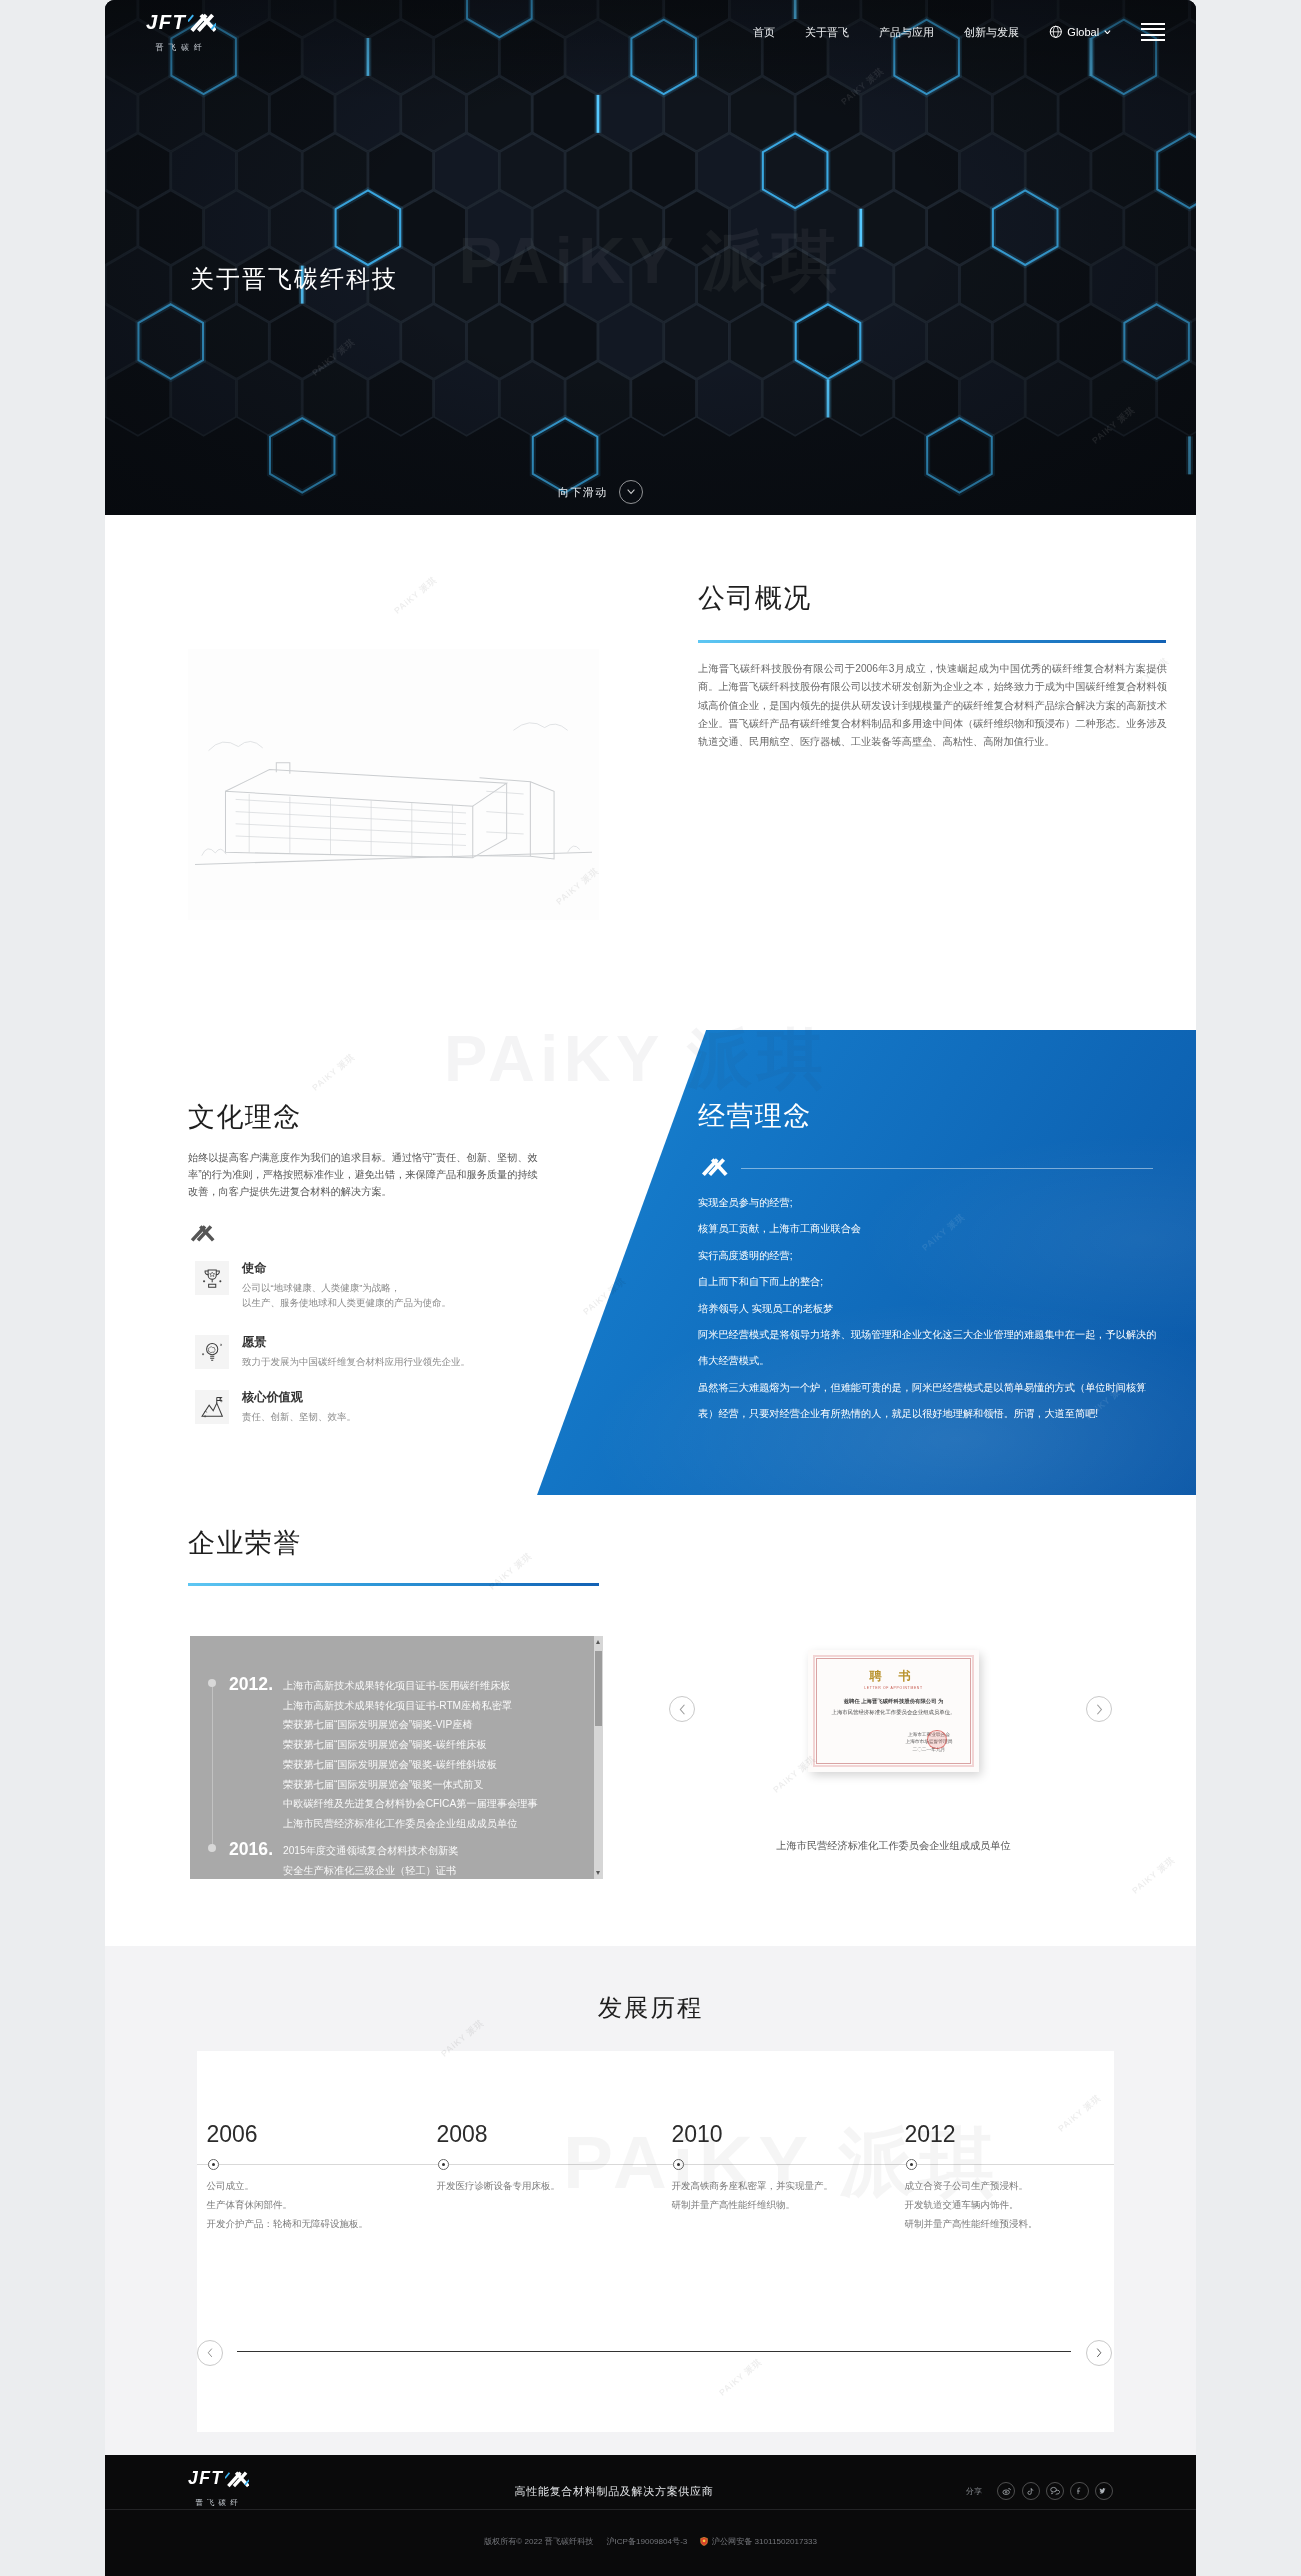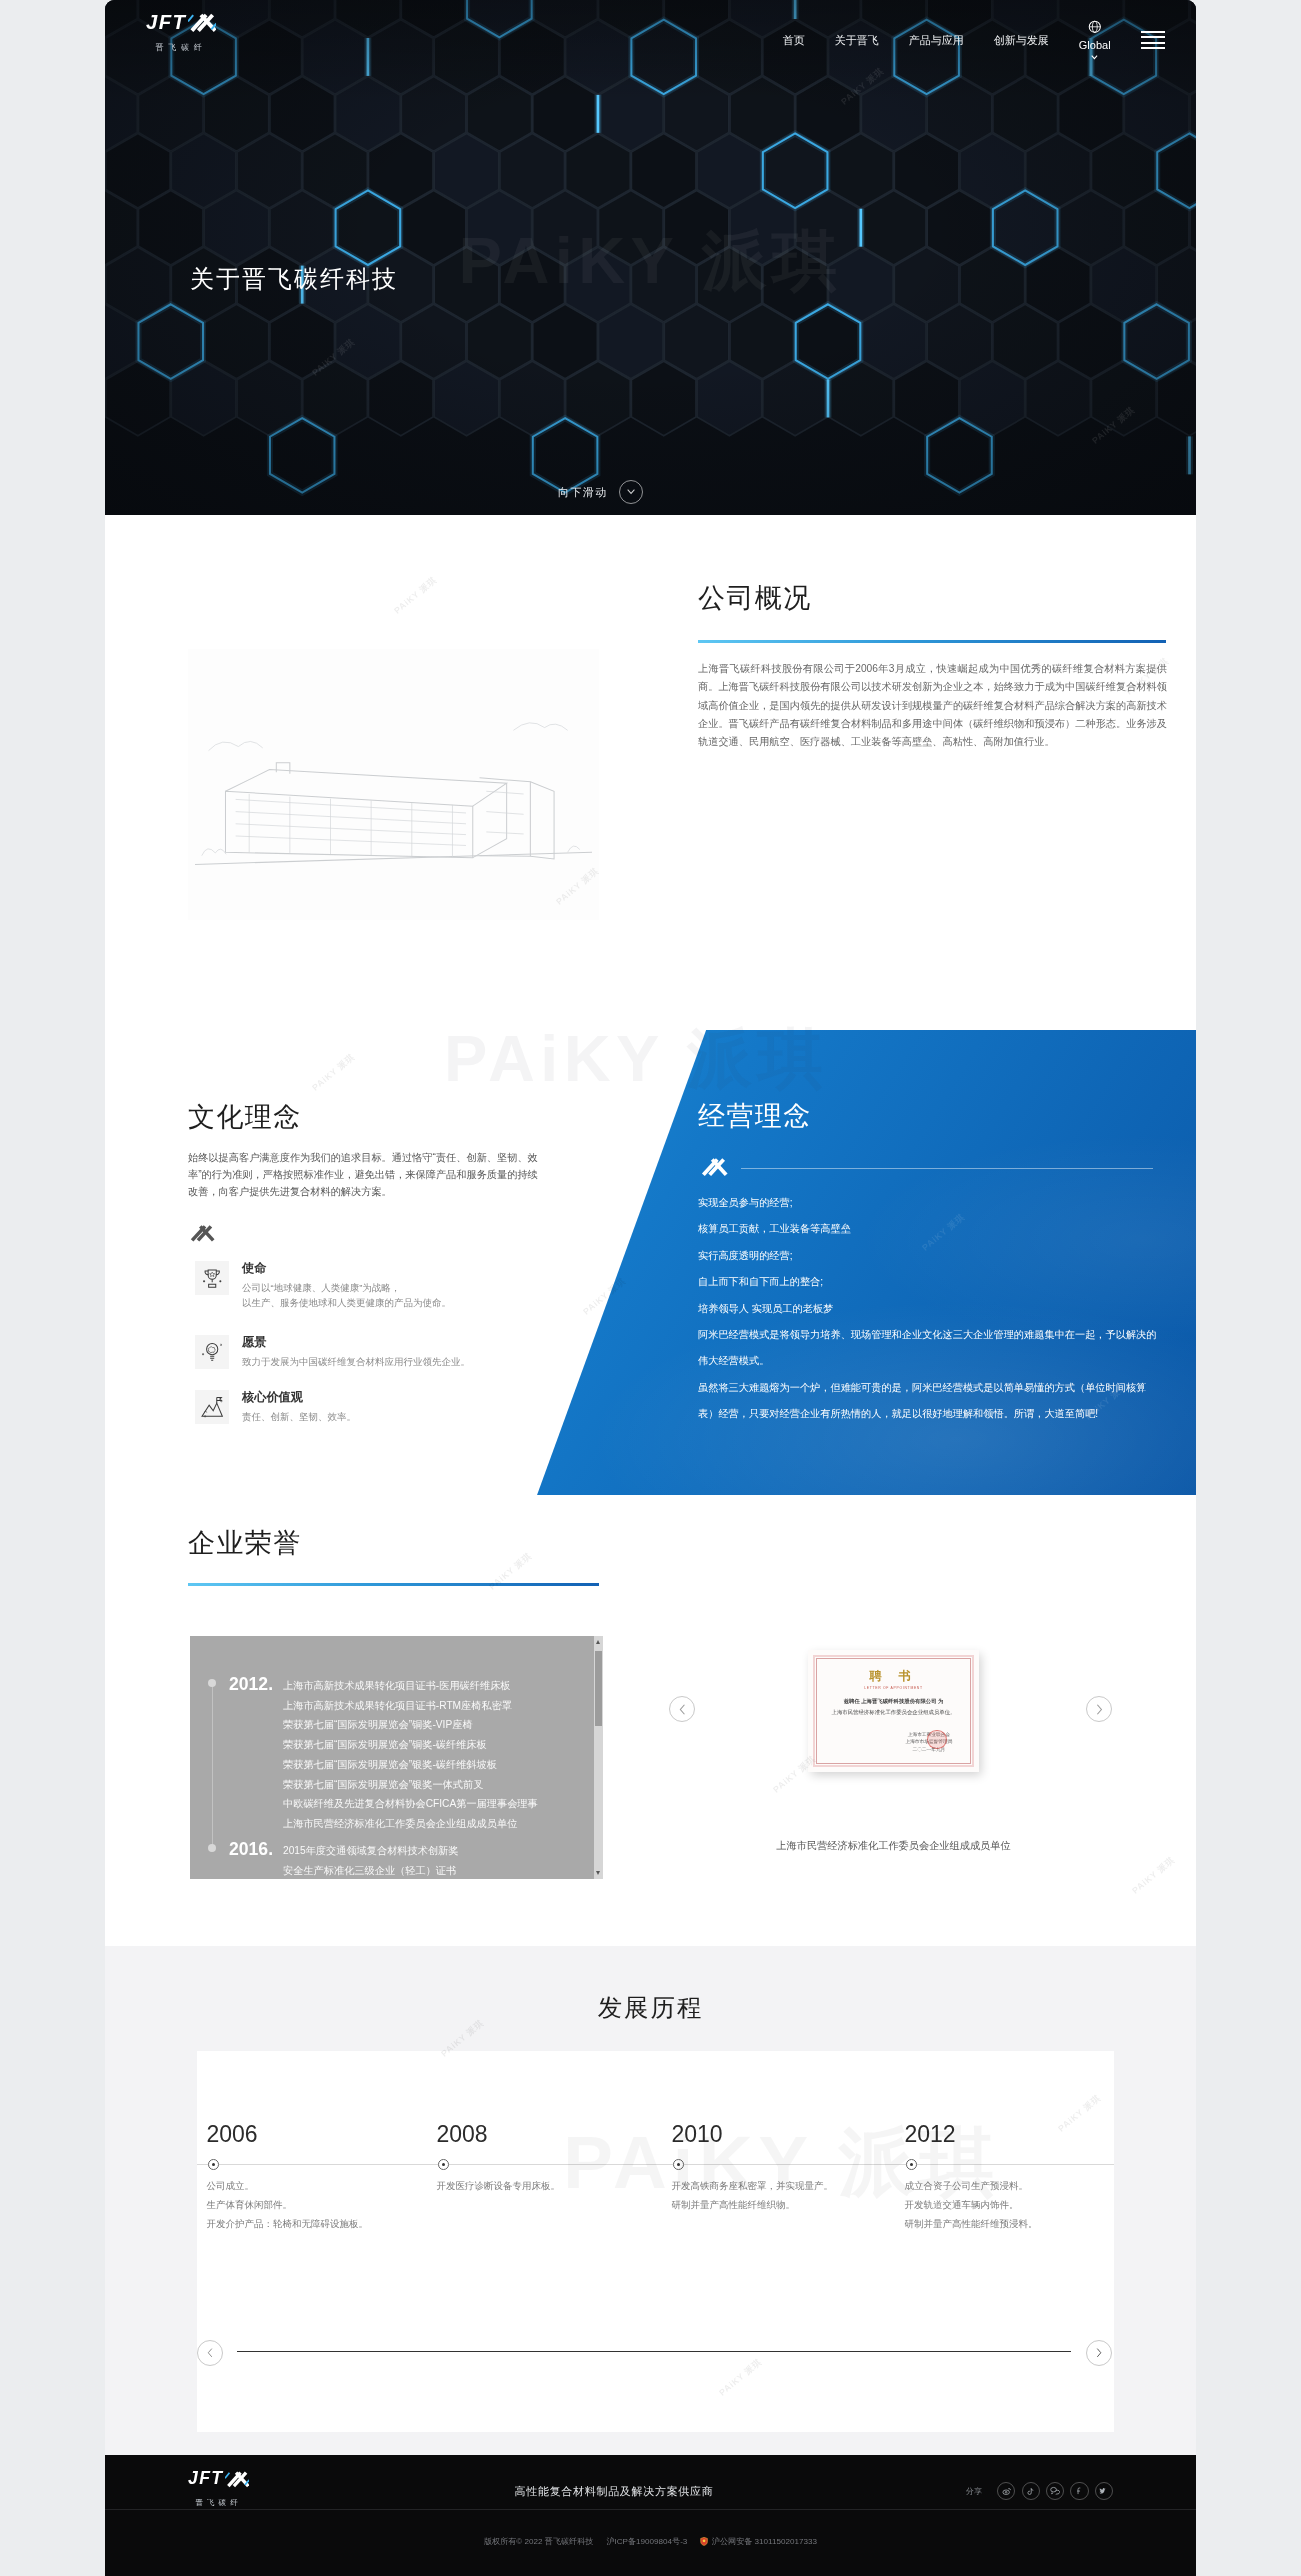--- a/index.html
+++ b/index.html
@@ -11,21 +11,21 @@
   #hexgrid{position:absolute;left:0;top:0;width:1091px;height:515px;}
   .hero-shade{position:absolute;inset:0;background:
      radial-gradient(ellipse at 50% 45%, rgba(6,9,13,0) 35%, rgba(4,6,9,.55) 100%),
      linear-gradient(180deg, rgba(0,0,0,.25), rgba(0,0,0,0) 20%);}
   .logo{position:absolute;left:41px;top:12.2px;z-index:6;}
   .logo-row{display:flex;align-items:flex-end;gap:1.4px;}
   .logo-jft{color:#fff;font-weight:800;font-style:italic;font-size:20.3px;letter-spacing:1.4px;line-height:1;}
   .logo-sub{color:#c9cfd6;font-size:8.1px;letter-spacing:4.7px;margin-top:10px;text-align:center;}
   .nav{position:absolute;top:20.3px;left:0;right:31px;display:flex;justify-content:flex-end;align-items:center;gap:30px;z-index:6;}
   .nav-item{color:#f2f4f6;font-size:11px;cursor:pointer;white-space:nowrap;}
-  .nav-global{display:flex;align-items:center;gap:4.7px;color:#fff;font-size:11px;cursor:pointer;flex-direction:column;}
+  .nav-global{display:flex;align-items:center;gap:4.7px;color:#fff;font-size:11px;cursor:pointer;}
   .burger{display:flex;flex-direction:column;gap:3.4px;cursor:pointer;padding:2.7px 0;}
   .burger span{display:block;width:24.4px;height:2px;background:#fff;}
   .hero-title{position:absolute;left:85px;top:263px;color:#fff;font-size:24px;font-weight:500;letter-spacing:2px;z-index:6;}
   .scroll-hint{position:absolute;left:453px;top:480px;display:flex;align-items:center;gap:11px;z-index:6;}
   .scroll-text{color:#e7eaee;font-size:11px;letter-spacing:1.4px;}
   .scroll-circle{width:22px;height:22px;border:0.7px solid rgba(255,255,255,.55);border-radius:50%;display:flex;align-items:center;justify-content:center;}
   
   .h1{font-size:27px;color:#1e1e1e;font-weight:500;letter-spacing:1.4px;}
   .grad-line{height:2.7px;background:linear-gradient(90deg,#5ec7f3,#2e97d8 45%,#1261b4);}
   
@@ -493,21 +493,21 @@
 
     <div class="bz-title">经营理念</div>
     <svg class="bz-x" width="31" height="19" viewBox="0 0 44 30">
       <path d="M6 28 L28 4" stroke="#fff" stroke-width="6"></path>
         <path d="M16 28 L38 4" stroke="#fff" stroke-width="6"></path>
         <path d="M20 4 L42 28" stroke="#fff" stroke-width="6"></path>
     </svg>
     <div class="bz-rule"></div>
     <div class="bz-lines">
       <p>实现全员参与的经营;</p>
-      <p>核算员工贡献，工业装备等高壁垒</p>
+      <p>核算员工贡献，上海市工商业联合会</p>
       <p>实行高度透明的经营;</p>
       <p>自上而下和自下而上的整合;</p>
       <p>培养领导人 实现员工的老板梦</p>
       <p>阿米巴经营模式是将领导力培养、现场管理和企业文化这三大企业管理的难题集中在一起，予以解决的伟大经营模式。</p>
       <p>虽然将三大难题熔为一个炉，但难能可贵的是，阿米巴经营模式是以简单易懂的方式（单位时间核算表）经营，只要对经营企业有所热情的人，就足以很好地理解和领悟。所谓，大道至简吧!</p>
     </div>
   </div>
 
   <div class="sec" id="sec-honors">
     <div class="h1 hn-title">企业荣誉</div>

